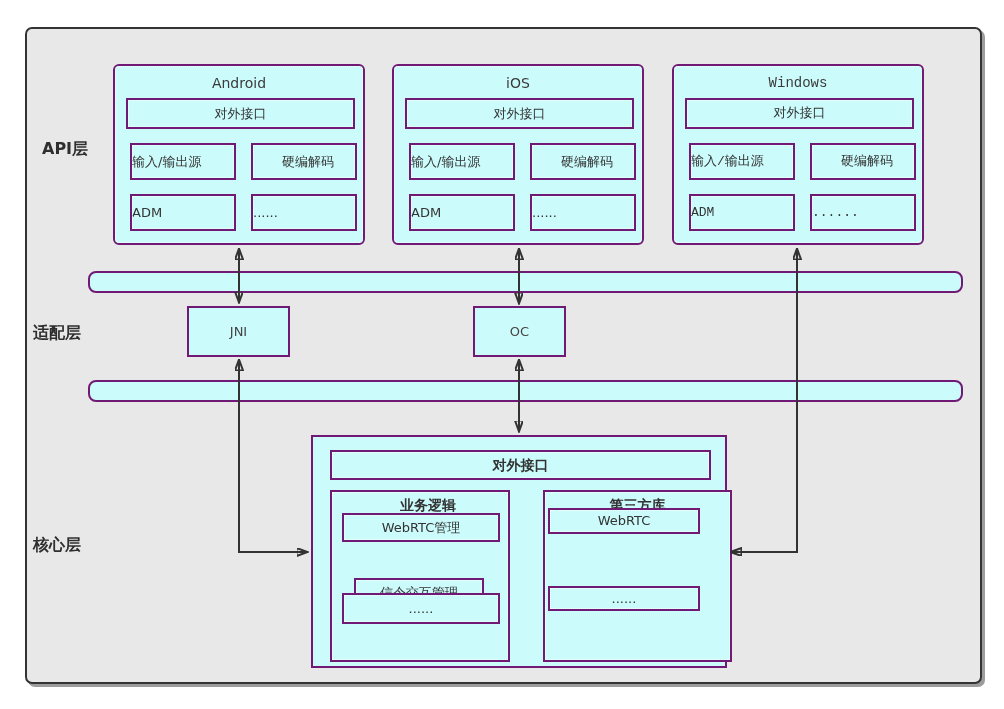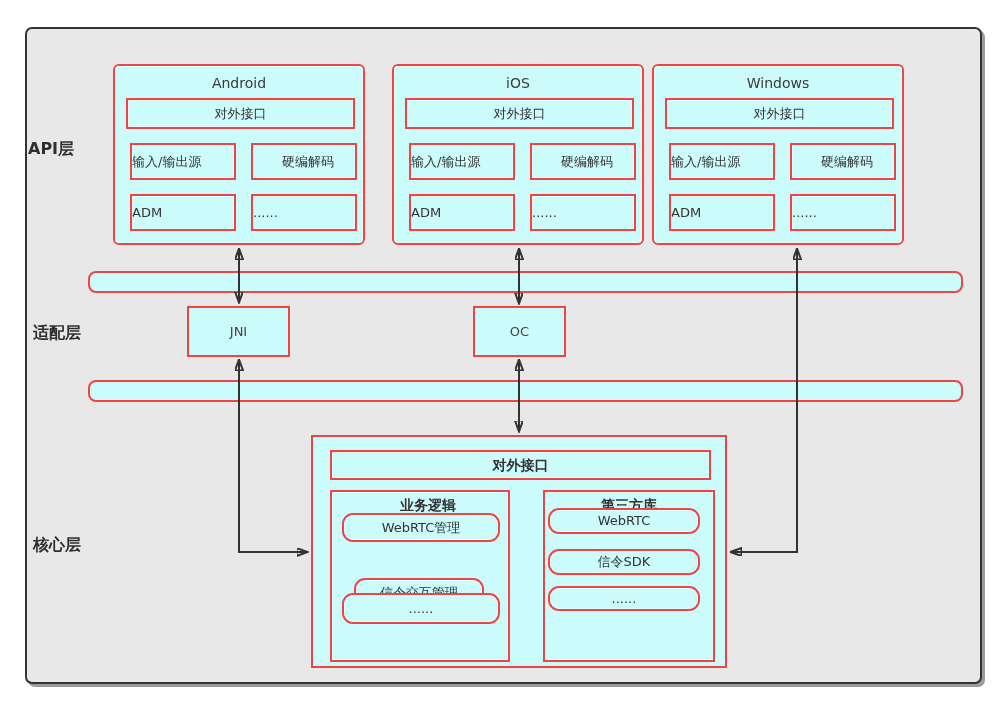--- a/index.html
+++ b/index.html
@@ -10,29 +10,29 @@
 
   .frame {
     position: absolute; left: 25px; top: 27px; width: 957px; height: 657px;
     background: #e8e8e8; border: 2px solid #333333; border-radius: 7px;
     box-shadow: 3px 3px 0 #9c9c9c;
   }
 
   .layer-label { position: absolute; font-size: 16px; font-weight: bold; color: #2e2e2e; white-space: nowrap; }
 
   .cyan {
-    background: #ccfbfb; border: 2px solid #ef4444;
+    background: #ccfbfb; border: 2px solid #701a75;
     outline: 1px dotted rgba(255,255,255,0.85); outline-offset: -3px;
   }
 
   
   .platform { position: absolute; top: 64px; width: 252px; height: 181px; border-radius: 6px; }
   .p-android { left: 113px; }
   .p-ios     { left: 392px; }
-  .p-windows { left: 652px; }
+  .p-windows { left: 672px; font-family: Liberation Mono, monospace; }
   .ptitle { position: absolute; top: 0; left: 0; width: 100%; padding-top: 9px; text-align: center; font-size: 14px; color: #3a3a3a; }
   .pbar  { position: absolute; left: 11px; top: 32px; width: 229px; height: 31px; line-height: 27px; text-align: center; font-size: 13px; }
   .pcell { position: absolute; width: 106px; height: 37px; line-height: 33px; font-size: 13px; }
   .c00 { left: 15px;  top: 77px; }
   .c01 { left: 136px; top: 77px; padding-left: 29px; }
   .c10 { left: 15px;  top: 128px; }
   .c11 { left: 136px; top: 128px; }
 
   
   .hbar { position: absolute; left: 88px; width: 875px; height: 22px; border-radius: 8px; outline: none; }
@@ -45,41 +45,41 @@
   .a-oc  { left: 473px; width: 93px;  }
 
   
   .core { position: absolute; left: 311px; top: 435px; width: 416px; height: 233px; }
   .core-interface {
     position: absolute; left: 17px; top: 13px; width: 381px; height: 30px;
     line-height: 26px; text-align: center; font-size: 14px; font-weight: bold;
   }
   .panel { position: absolute; top: 53px; height: 172px; }
   .panel-left  { left: 17px;  width: 180px; padding-left: 16px; }
-  .panel-right { left: 230px; width: 172px; }
+  .panel-right { left: 230px; width: 189px; }
   .panel-title { padding-top: 5px; text-align: center; font-size: 14px; font-weight: bold; }
-  .pitem { position: absolute; text-align: center; font-size: 13px; border-radius: 11px; }
+  .pitem { position: absolute; text-align: center; font-size: 13px; }
   .pl-0 { left: 10px; top: 21px;  width: 158px; height: 29px; line-height: 25px; }
   .pl-1 { left: 22px; top: 61px;  width: 130px; height: 29px; line-height: 25px; margin-top: 25px; }
   .pl-2 { left: 10px; top: 101px; width: 158px; height: 31px; line-height: 27px; }
   .pr-0 { left: 3px;  top: 16px;  width: 152px; height: 26px; line-height: 22px; }
   .pr-1 { left: 3px;  top: 57px;  width: 152px; height: 26px; line-height: 22px; }
   .pr-2 { left: 3px;  top: 94px;  width: 152px; height: 25px; line-height: 21px; }
 
   .connectors { position: absolute; left: 0; top: 0; width: 1004px; height: 709px; pointer-events: none; }
   .connectors path { stroke: #333333; stroke-width: 2; fill: none; }
 </style>
 </head>
 <body>
 
 <div class="canvas">
 
   <div class="frame"></div>
 
-  <div class="layer-label" style="left:28px; top:139px;text-align:right;">API层</div>
+  <div class="layer-label" style="left:42px; top:139px;text-align:right;">API层</div>
   <div class="layer-label" style="left:33px; top:323px;">适配层</div>
   <div class="layer-label" style="left:33px; top:535px;">核心层</div>
 
   <div class="platform p-android cyan">
     <div class="ptitle">Android</div>
     <div class="pbar cyan">对外接口</div>
     <div class="pcell c00 cyan">输入/输出源</div>
     <div class="pcell c01 cyan">硬编解码</div>
     <div class="pcell c10 cyan">ADM</div>
     <div class="pcell c11 cyan">......</div>
@@ -115,21 +115,20 @@
     <div class="panel panel-left cyan">
       <div class="panel-title">业务逻辑</div>
       <div class="pitem pl-0 cyan">WebRTC管理</div>
       <div class="pitem pl-1 cyan">信令交互管理</div>
       <div class="pitem pl-2 cyan">......</div>
     </div>
 
     <div class="panel panel-right cyan">
       <div class="panel-title">第三方库</div>
       <div class="pitem pr-0 cyan">WebRTC</div>
-      <div class="pitem pr-1 cyan">信令SDK</div>
       <div class="pitem pr-2 cyan">......</div>
     </div>
   </div>
 
   <svg class="connectors" viewBox="0 0 1004 709" xmlns="http://www.w3.org/2000/svg">
     <defs>
       <marker id="arrow-end" markerWidth="12" markerHeight="9" refX="10.5" refY="4" orient="auto" markerUnits="userSpaceOnUse">
         <path d="M0,0 L11,4 L0,8 Z" fill="#333333" stroke="none"></path>
       </marker>
       <marker id="arrow-start" markerWidth="12" markerHeight="9" refX="10.5" refY="4" orient="auto-start-reverse" markerUnits="userSpaceOnUse">

